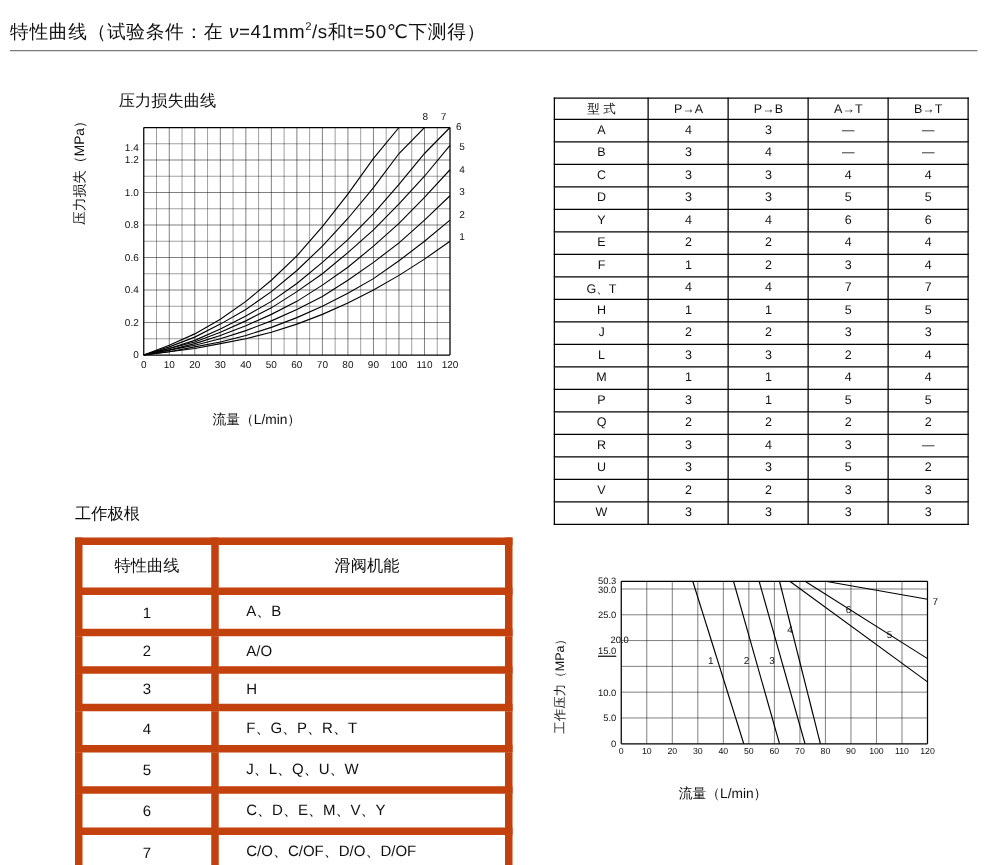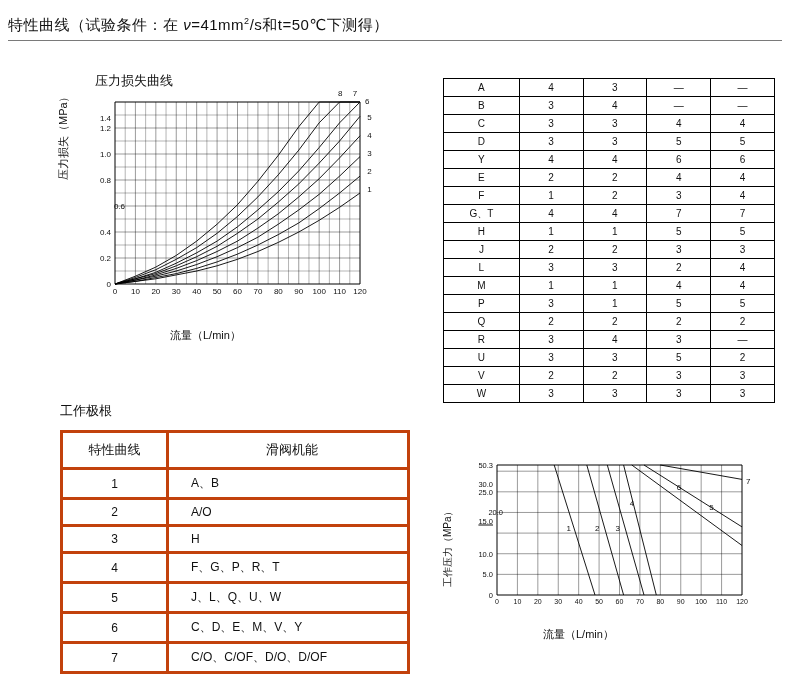--- a/index.html
+++ b/index.html
@@ -36,21 +36,21 @@
     font-size:11px;white-space:nowrap;
   }
   .c1-plot{position:absolute;left:55px;top:12px;width:245px;height:182px;}
   .c1-xlabel{position:absolute;left:110px;top:238px;font-size:11px;}
   .ytick{position:absolute;right:2px;font-size:8px;transform:translateY(-50%);}
   .xtick{position:absolute;top:2px;font-size:8px;transform:translateX(-50%);}
   .curvelabel{position:absolute;font-size:8px;}
 
   
   .wtable{position:absolute;left:60px;top:430px;width:350px;border:1px solid #000;border-collapse:collapse;}
-  .wtable td,.wtable th{border:3px solid #c2410c;font-size:12px;padding:5px 4px;font-weight:normal;margin-top:33px;}
+  .wtable td,.wtable th{border:6px solid #c2410c;font-size:12px;padding:5px 4px;font-weight:normal;margin-top:33px;}
   .wtable .hrow td{text-align:center;font-size:13px;padding:8px 4px;}
   .wtable .cno{width:95px;text-align:center;}
   .wtable .cfn{padding-left:22px;}
 
   
   .ftable{position:absolute;left:443px;top:78px;width:332px;border-collapse:collapse;border:1px solid #000;}
   .ftable td{border:1px solid #000;font-size:10px;text-align:center;padding:1px 0;height:15px;}
   .ftable td.hd{font-size:10px;height:14px;}
   .ftable td.spool{width:76px;}
   .ftable td.col{width:64px;}
@@ -131,21 +131,21 @@
           <path d="M 0.0 182.0 L 20.4 176.8 L 40.8 171.6 L 61.3 163.8 L 81.7 154.7 L 102.1 144.3 L 122.5 131.3 L 142.9 117.0 L 163.3 100.1 L 183.8 81.9 L 204.2 61.1 L 224.6 39.0 L 245.0 14.3" fill="none" stroke="#000" stroke-width="0.9"></path>
           <path d="M 0.0 182.0 L 20.4 176.8 L 40.8 170.3 L 61.3 161.2 L 81.7 150.8 L 102.1 139.1 L 122.5 124.8 L 142.9 107.9 L 163.3 89.7 L 183.8 68.9 L 204.2 45.5 L 224.6 20.8 L 245.0 0.0" fill="none" stroke="#000" stroke-width="0.9"></path>
           <path d="M 0.0 182.0 L 20.4 175.5 L 40.8 167.7 L 61.3 157.3 L 81.7 145.6 L 102.1 131.3 L 122.5 114.4 L 142.9 94.9 L 163.3 72.8 L 183.8 48.1 L 204.2 20.8 L 224.6 0.0 L 245.0 0.0" fill="none" stroke="#000" stroke-width="0.9"></path>
           <path d="M 0.0 182.0 L 20.4 174.2 L 40.8 165.1 L 61.3 153.4 L 81.7 139.1 L 102.1 122.2 L 122.5 102.7 L 142.9 79.3 L 163.3 53.3 L 183.8 24.7 L 204.2 0.0 L 224.6 0.0 L 245.0 0.0" fill="none" stroke="#000" stroke-width="0.9"></path>
         </svg>
       </div>
     <div class="c1-xlabel">流量（L/min）</div>
   <div class="ytick" style="top: 194px; right: 309px;">0</div>
       <div class="ytick" style="top: 168px; right: 309px; text-align: center;">0.2</div>
       <div class="ytick" style="top: 142px; right: 309px;">0.4</div>
-      <div class="ytick" style="top: 116px; right: 295px;">0.6</div>
+      <div class="ytick" style="top: 116px; right: 309px;">0.6</div>
       <div class="ytick" style="top: 90px; right: 309px;">0.8</div>
       <div class="ytick" style="top: 64px; right: 309px;">1.0</div>
       <div class="ytick" style="top: 38px; right: 309px;">1.2</div>
       <div class="ytick" style="top: 28px; right: 309px;">1.4</div>
       <div class="xtick" style="left: 55px; top: 197px;">0</div>
       <div class="xtick" style="left: 75.4167px; top: 197px;">10</div>
       <div class="xtick" style="left: 95.8333px; top: 197px;">20</div>
       <div class="xtick" style="left: 116.25px; top: 197px;">30</div>
       <div class="xtick" style="left: 136.667px; top: 197px;">40</div>
       <div class="xtick" style="left: 157.083px; top: 197px;">50</div>
@@ -200,20 +200,27 @@
         </tr>
         <tr>
           <td class="cno">7</td>
           <td class="cfn">C/O、C/OF、D/O、D/OF</td>
         </tr>
       </tbody>
   </table>
 
   <table class="ftable">
     <tbody id="ftbody">
+        <tr>
+          <td class="hd spool">型 式</td>
+          <td class="hd col">P→A</td>
+          <td class="hd col">P→B</td>
+          <td class="hd col">A→T</td>
+          <td class="hd col">B→T</td>
+        </tr>
         <tr>
           <td class="spool">A</td>
           <td class="col">4</td>
           <td class="col">3</td>
           <td class="col">—</td>
           <td class="col">—</td>
         </tr>
         <tr>
           <td class="spool">B</td>
           <td class="col">3</td>
@@ -370,21 +377,21 @@
           <path d="M 163.3 0.0 L 245.0 14.4" fill="none" stroke="#000" stroke-width="0.9"></path>
         </svg>
       </div>
     <div class="c2-xlabel">流量（L/min）</div>
   <div class="ytick2" style="top: 140px; right: 290px;">0</div>
       <div class="ytick2" style="top: 119.365px; right: 290px;">5.0</div>
       <div class="ytick2" style="top: 98.7302px; right: 290px;">10.0</div>
       <div class="ytick2" style="top: 66px; right: 290px; text-decoration: underline;">15.0</div>
       <div class="ytick2" style="top: 57.4603px; right: 280px;">20.0</div>
       <div class="ytick2" style="top: 36.8254px; right: 290px;">25.0</div>
-      <div class="ytick2" style="top: 29px; right: 290px;">30.0</div>
+      <div class="ytick2" style="top: 17px; right: 290px;">30.0</div>
       <div class="ytick2" style="top: 10px; right: 290px;">50.3</div>
       <div class="xtick2" style="left: 54px; top: 143px;">0</div>
       <div class="xtick2" style="left: 74.4167px; top: 143px;">10</div>
       <div class="xtick2" style="left: 94.8333px; top: 143px;">20</div>
       <div class="xtick2" style="left: 115.25px; top: 143px;">30</div>
       <div class="xtick2" style="left: 135.667px; top: 143px;">40</div>
       <div class="xtick2" style="left: 156.083px; top: 143px;">50</div>
       <div class="xtick2" style="left: 176.5px; top: 143px;">60</div>
       <div class="xtick2" style="left: 196.917px; top: 143px;">70</div>
       <div class="xtick2" style="left: 217.333px; top: 143px;">80</div>

